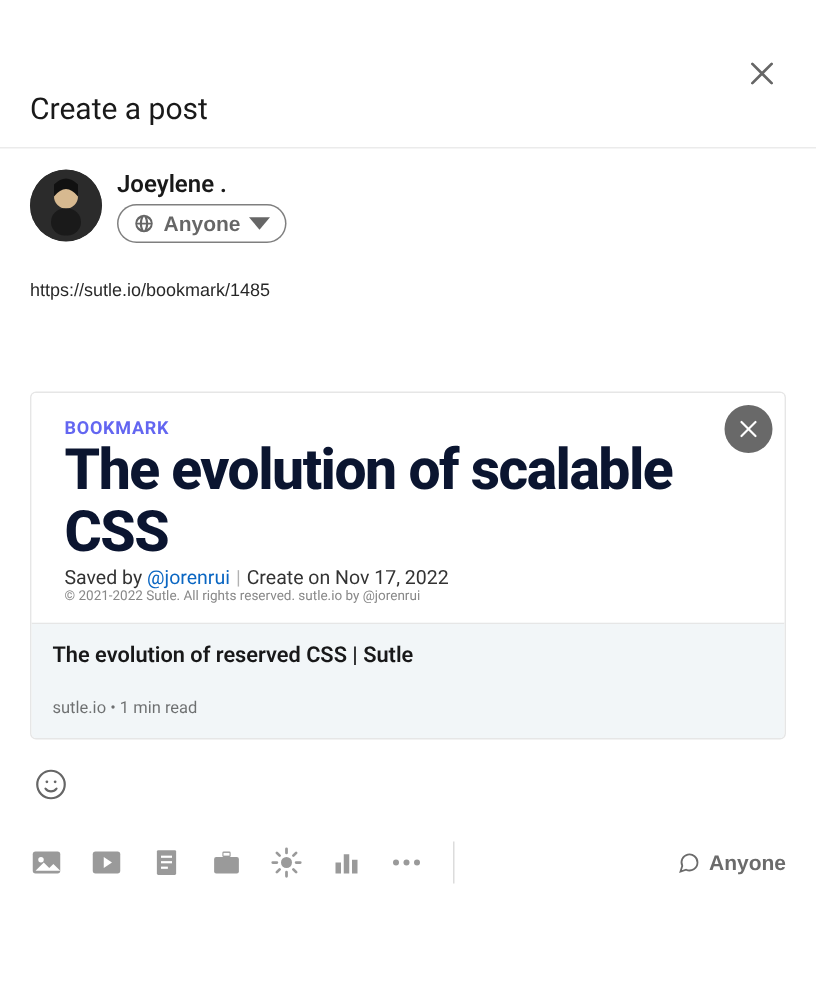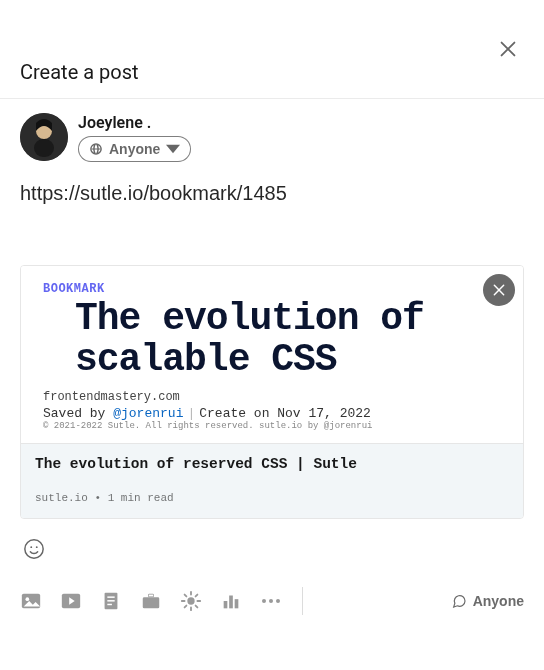--- a/index.html
+++ b/index.html
@@ -26,36 +26,36 @@
 .username { font-size:16px; font-weight:600; }
 .vis-pill {
   display:inline-flex;align-items:center;gap:6px;
   border:1px solid rgba(0,0,0,.5); border-radius:16px;
   padding:4px 10px; font-size:14px; font-weight:600; color:rgba(0,0,0,.6);
   background:#fff; cursor:pointer; width:fit-content;
 }
 .vis-pill svg{width:14px;height:14px;}
 .editor { padding:16px 20px 0 20px; }
 .url-input {
-  border:none; outline:none; font-size:20px; width:100%;
+  border:none; outline:none; font-size:12px; width:100%;
   color:rgba(0,0,0,.85);
 }
-.card-wrap { padding:4px 20px; margin-top:56px; position:relative;font-family:Liberation Mono, monospace;}
+.card-wrap { padding:4px 20px; margin-top:56px; position:relative;}
 .card {
   border:1px solid #e6e6e6; border-radius:4px; overflow:hidden; background:#fff;
 }
 .card-preview {
   padding:16px 22px 6px 22px; position:relative; background:#fff;
 }
 .remove-card {
   position:absolute; top:8px; right:8px; width:32px;height:32px;border-radius:50%;
   background:#696969;border:none;cursor:pointer;display:flex;align-items:center;justify-content:center;color:#fff;
 }
 .bm-label { color:#6366f1; font-size:12px; font-weight:700; letter-spacing:.5px; margin-bottom:2px;}
-.bm-title { font-size:38px; font-weight:800; line-height:1.08; letter-spacing:-1px; color:#0b1530;margin-left:32px;}
+.bm-title { font-size:38px; font-weight:800; line-height:1.08; letter-spacing:-1px; color:#0b1530;}
 .bm-domain { font-size:12px; color:#444; margin-top:10px;}
 .bm-saved { font-size:13px; color:#333; margin-top:2px;}
 .bm-saved a{ color:#0a66c2; text-decoration:none;}
 .bm-desc { font-size:14px; color:#333; margin-top:4px; line-height:1.4;}
 .bm-copy { font-size:9px; color:#888; margin-bottom:6px;}
 .card-footer { background:#f2f6f8; padding:12px 14px 14px 14px; border-top:1px solid #e6e6e6;}
 .cf-title { font-size:14.5px; font-weight:600; color:rgba(0,0,0,.9);}
 .cf-meta { font-size:11px; color:rgba(0,0,0,.55); margin-top:20px;}
 .emoji-row { padding:12px 20px 0 20px;}
 .emoji-btn { background:none;border:none;cursor:pointer;color:#666;width:28px;height:28px;display:flex;align-items:center;justify-content:center;}
@@ -125,21 +125,20 @@
     <div class="card">
       <div class="card-preview">
         <button class="remove-card" aria-label="remove">
           <svg viewBox="0 0 24 24" width="16" height="16" fill="none" stroke="#fff" stroke-width="2.2" stroke-linecap="round">
               <line x1="5" y1="5" x2="19" y2="19"></line>
               <line x1="19" y1="5" x2="5" y2="19"></line>
             </svg>
         </button>
         <div class="bm-label">BOOKMARK</div>
         <div class="bm-title">The evolution of scalable CSS</div>
-        <div class="bm-domain">frontendmastery.com</div>
         <div class="bm-saved">
           <span>Saved by </span><a href="#">@jorenrui</a><span class="sep">|</span><span>Create on </span><span>Nov 17, 2022</span>
         </div>
         <div class="bm-copy">© 2021-2022 Sutle. All rights reserved. sutle.io by @jorenrui</div>
       </div>
       <div class="card-footer">
         <div class="cf-title">The evolution of reserved CSS | Sutle</div>
         <div class="cf-meta">
           <span>sutle.io</span>
           <span> • </span>

